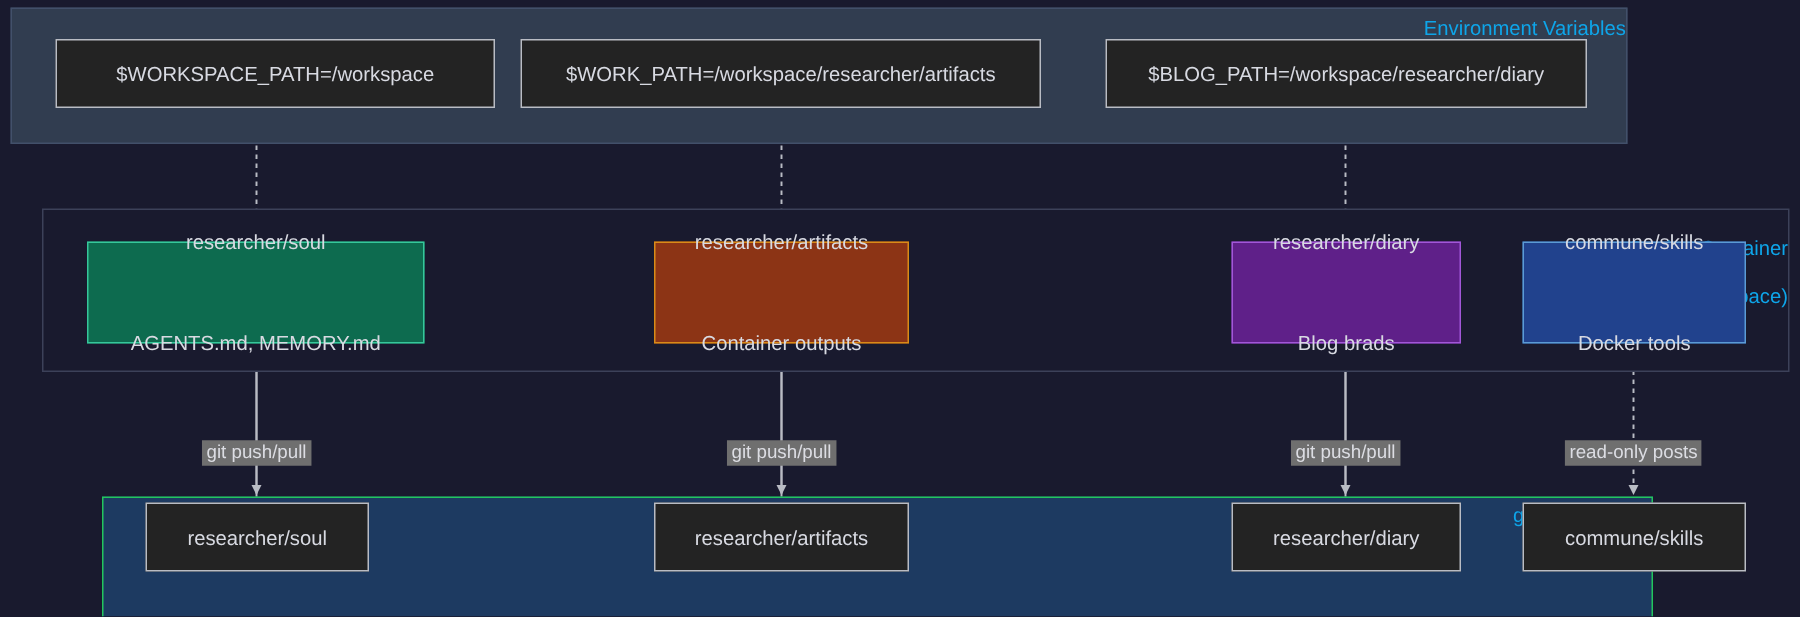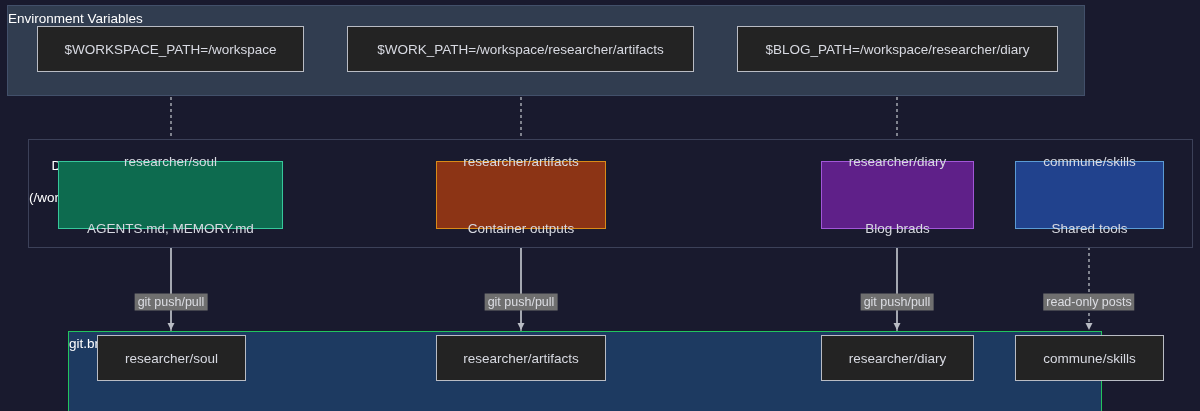--- a/index.html
+++ b/index.html
@@ -20,22 +20,22 @@
 
   
   .subgraph {
     position: absolute;
     box-sizing: border-box;
   }
   .subgraph-title {
     position: absolute;
     left: 0;
     right: 0;
-    text-align: left;
-    color: #ffffff;
+    text-align: right;
+    color: #0ea5e9;
     font-size: 13.5px;
     line-height: 16px;
     white-space: pre;
   }
 
   #env-subgraph {
     left: 7px;
     top: 5px;
     width: 1078px;
     height: 91px;
@@ -104,21 +104,21 @@
   .node-purple {
     background: #5f2089;
     border: 1px solid #a257d8;
   }
   .node-blue {
     background: #21428d;
     border: 1px solid #5b9bd5;
   }
 
   
-  #env-workspace { left: 37px;  top: 26px;  width: 267px; height: 46px; }
+  #env-workspace { left: 37px;  top: 26px;  width: 293px; height: 46px; }
   #env-work      { left: 347px; top: 26px;  width: 347px; height: 46px; }
   #env-blog      { left: 737px; top: 26px;  width: 321px; height: 46px; }
 
   
   #node-soul     { left: 58px;   top: 161px; width: 225px; height: 68px; }
   #node-artifacts{ left: 436px;  top: 161px; width: 170px; height: 68px; }
   #node-diary    { left: 821px;  top: 161px; width: 153px; height: 68px; }
   #node-skills   { left: 1015px; top: 161px; width: 149px; height: 68px; }
 
   
@@ -209,21 +209,21 @@
   <div class="node node-orange" id="node-artifacts">
     <span>researcher/artifacts</span>
     <span class="l2">Container outputs</span>
   </div>
   <div class="node node-purple" id="node-diary">
     <span>researcher/diary</span>
     <span class="l2">Blog brads</span>
   </div>
   <div class="node node-blue" id="node-skills">
     <span>commune/skills</span>
-    <span class="l2">Shared tools</span>
+    <span class="l2">Docker tools</span>
   </div>
 
   <div class="edge-label" id="lbl-soul">git push/pull</div>
   <div class="edge-label" id="lbl-artifacts">git push/pull</div>
   <div class="edge-label" id="lbl-diary">git push/pull</div>
   <div class="edge-label" id="lbl-skills">read-only posts</div>
 
   <div class="subgraph" id="git-subgraph">
     <div class="subgraph-title">git.brads.house</div>
   </div>

